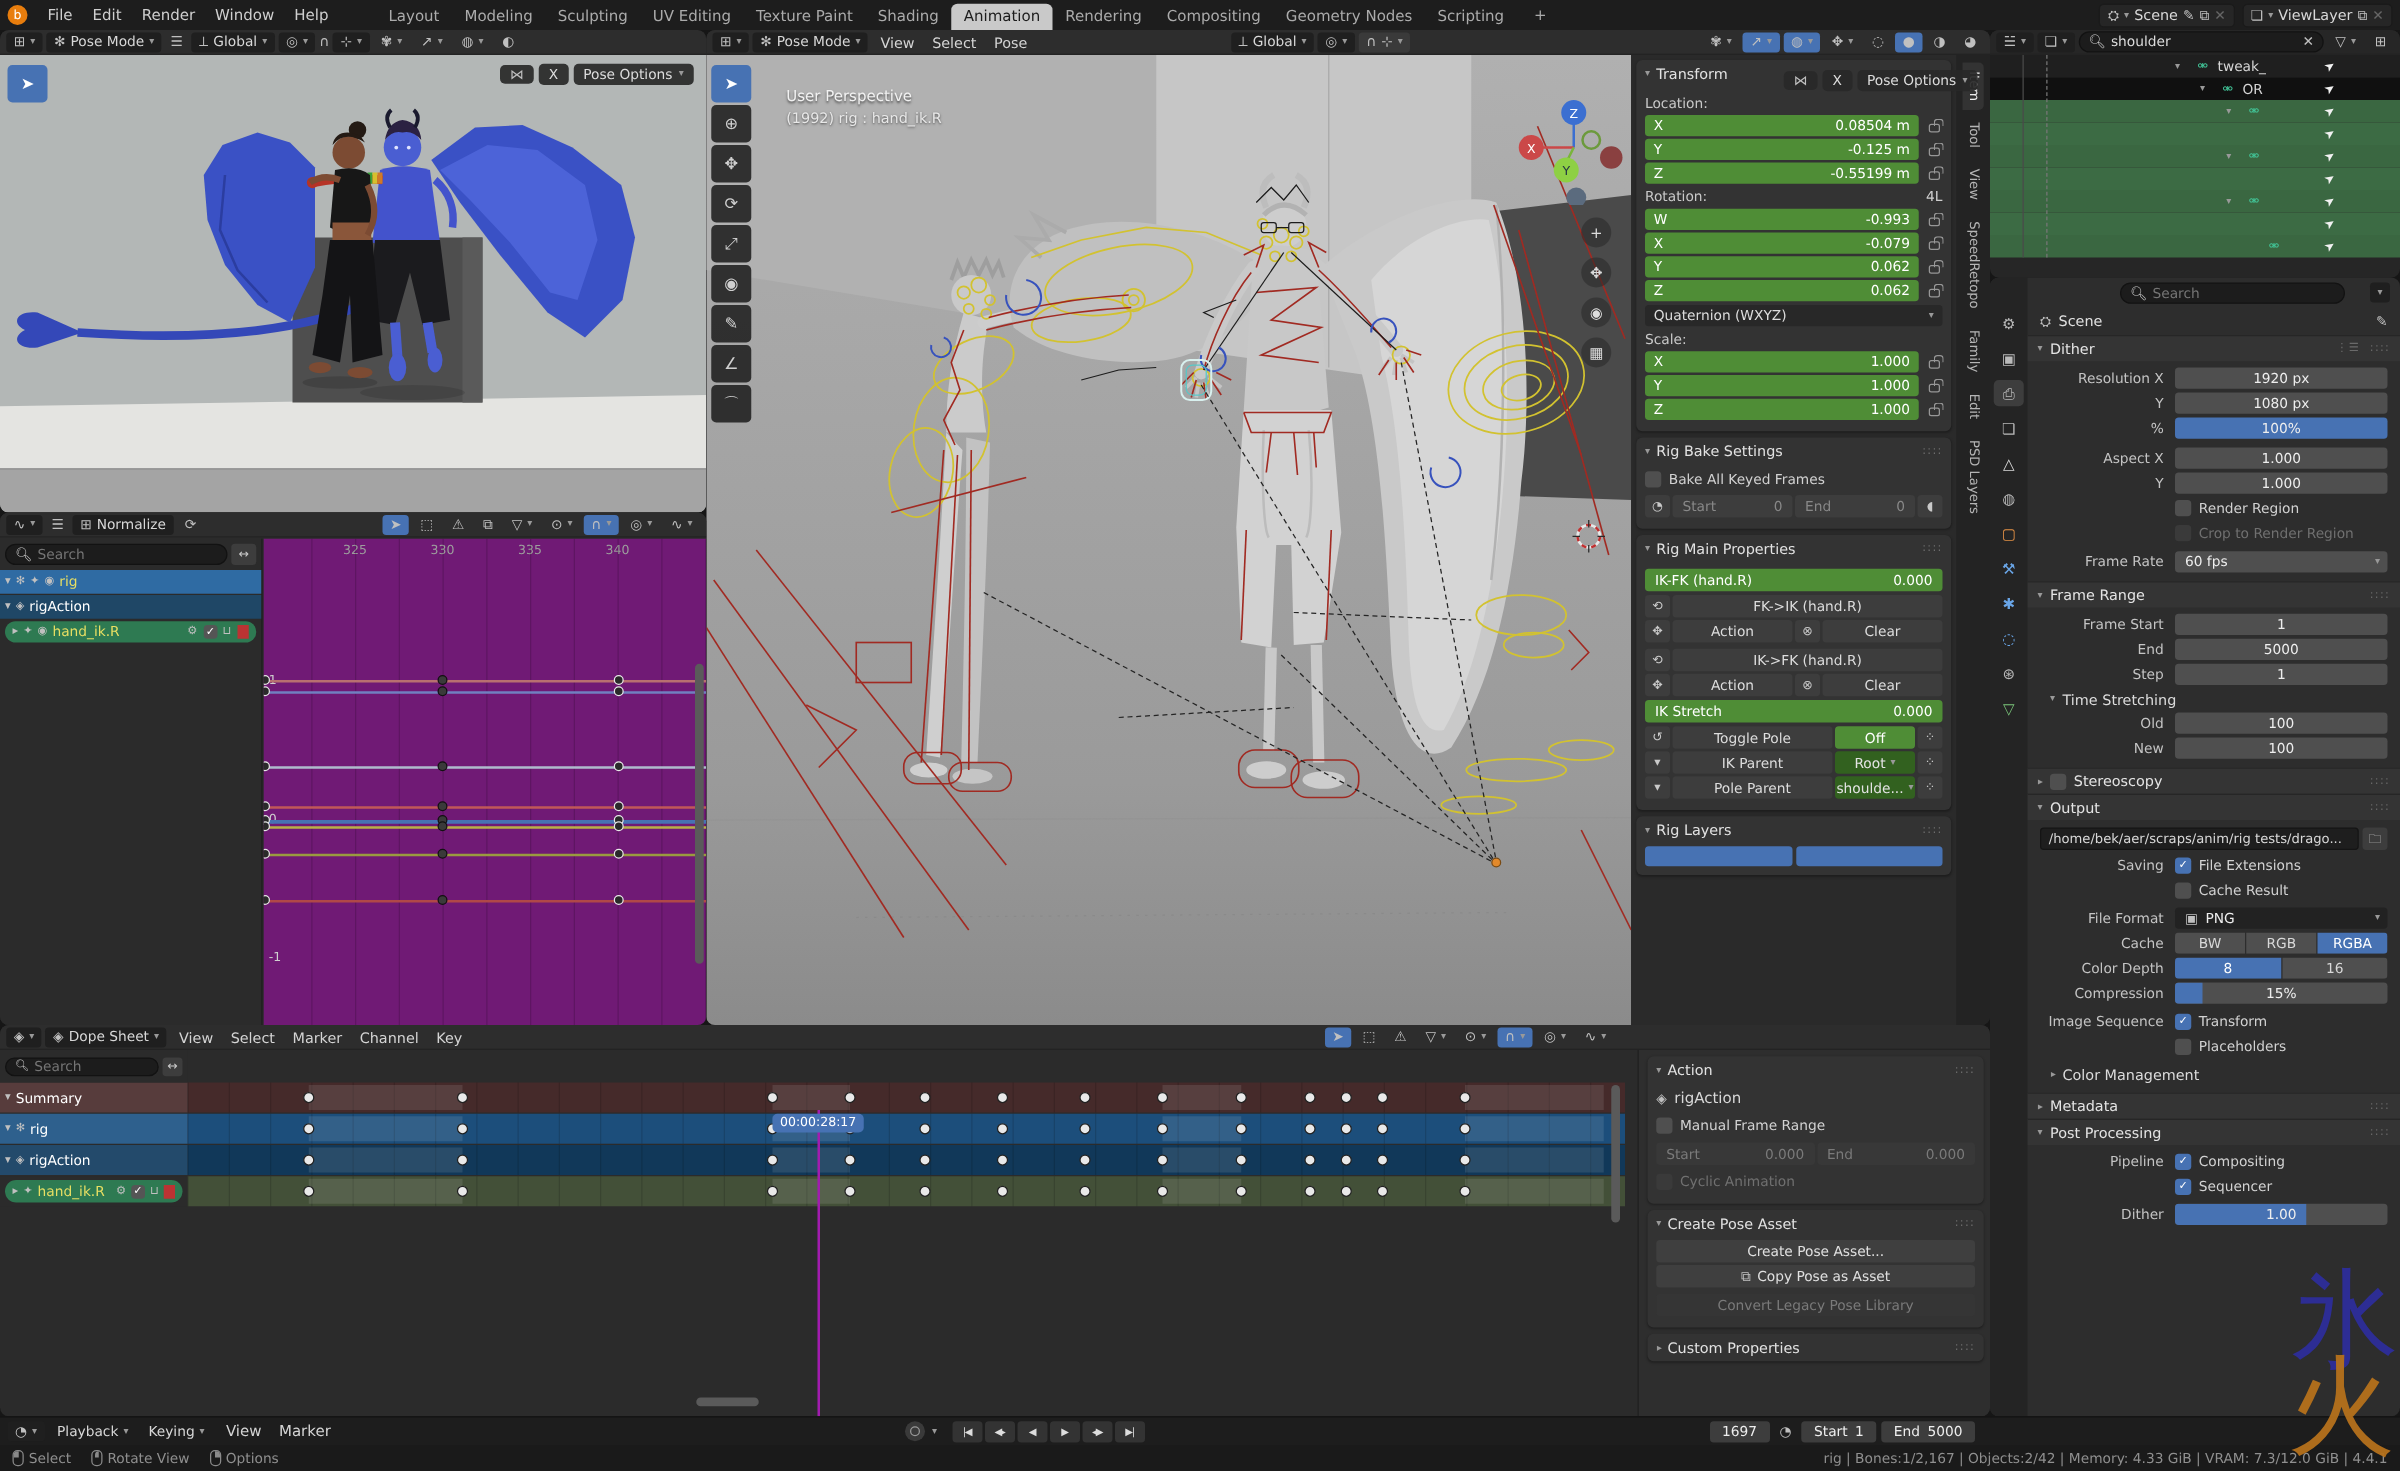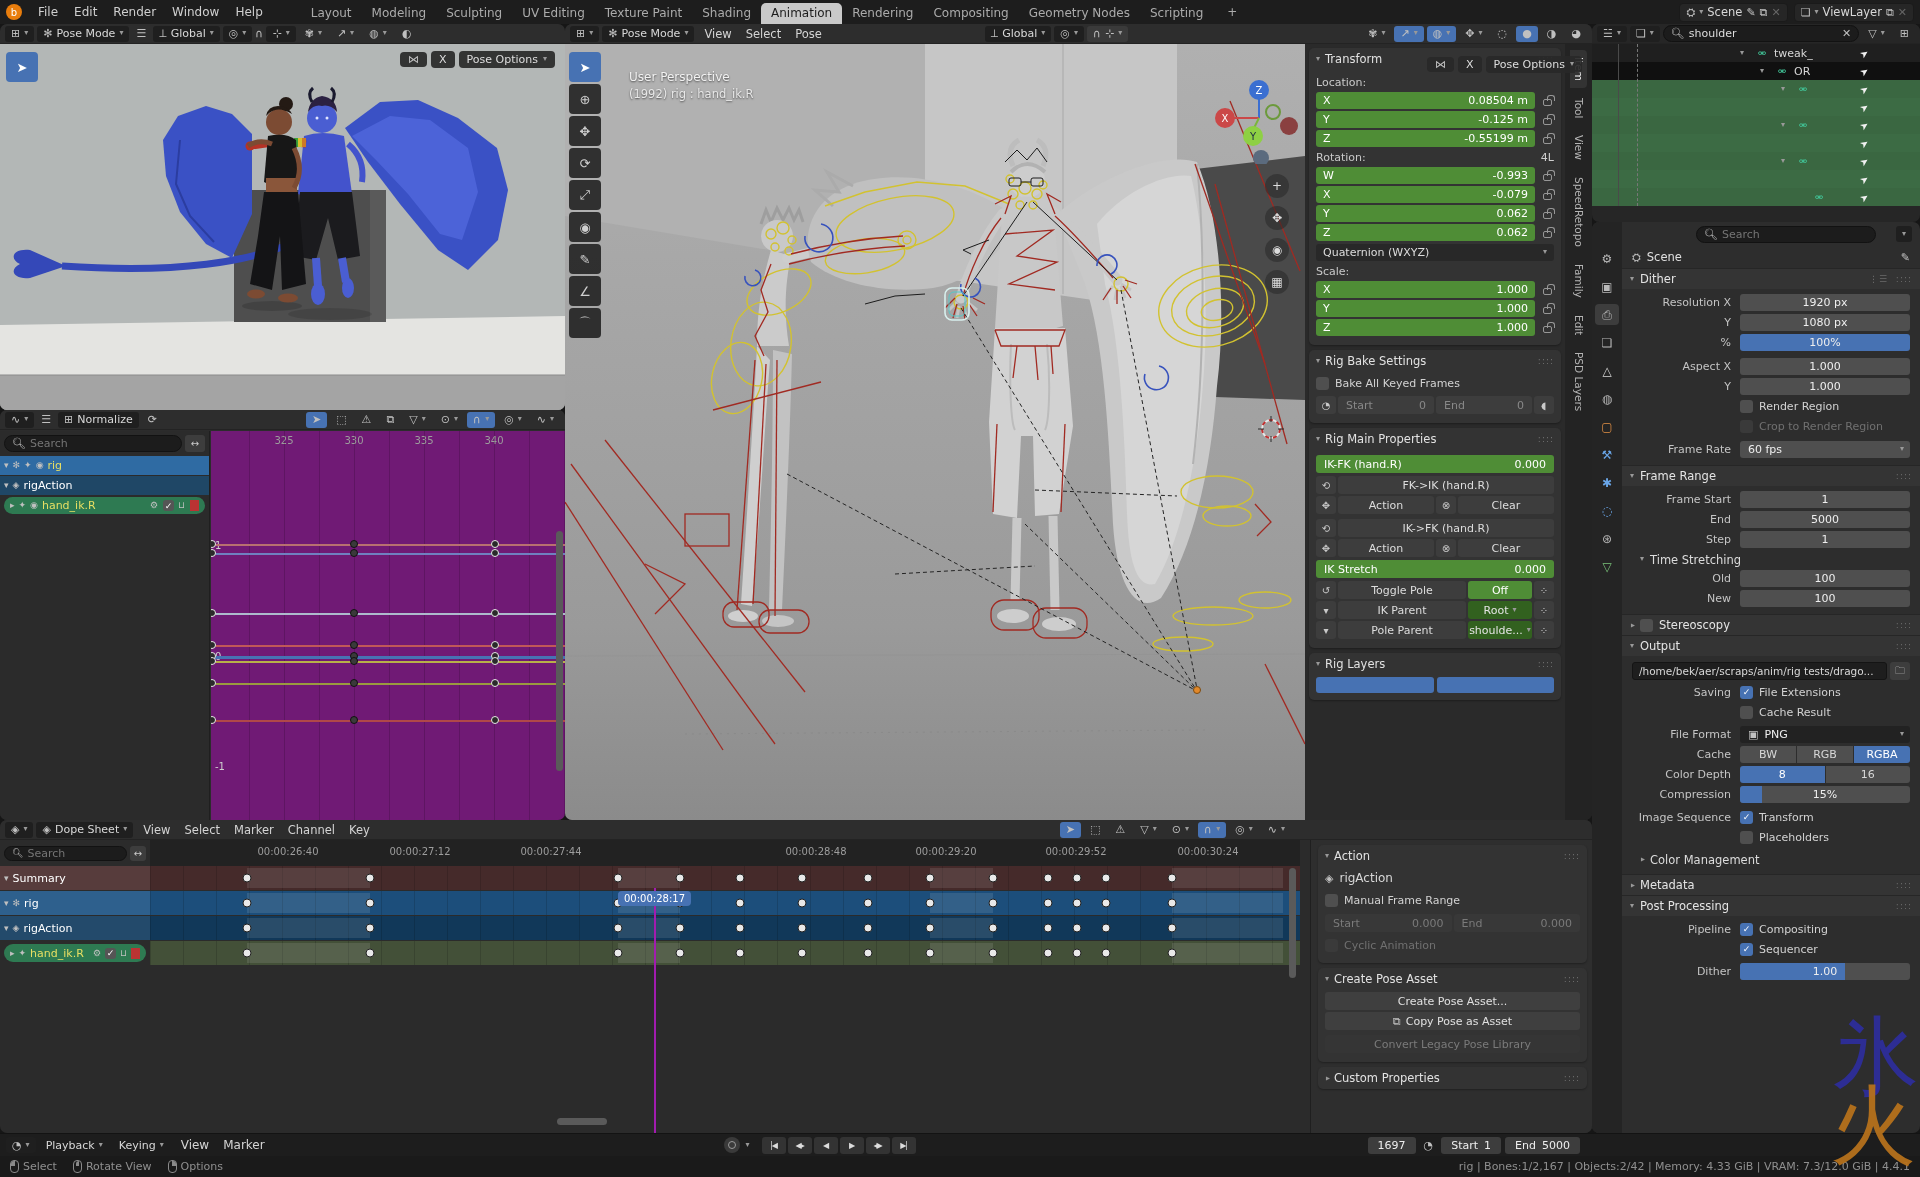--- a/index.html
+++ b/index.html
@@ -1282,29 +1282,20 @@
           </span>
         </span>
     </div>
     <div style="position:absolute;left:0;top:20px;width:150px;height:26px;display:flex;gap:3px;align-items:center;padding:0 4px;background:#2b2b2b;z-index:5">
       <div class="search" style="flex:1;height:15px">
           <span class="ico" style="font-size:9px">🔍︎</span>
           <input placeholder="Search" style="">
         </div>
       <span class="iconbtn" style="height:15px;width:16px">↔</span>
     </div>
-    <div id="dope-ruler" style="position:absolute;left:150px;top:20px;right:292px;height:26px;background:#222;overflow:hidden">
-        <span style="position: absolute; top: 6px; left: 138px; transform: translateX(-50%); font-size: 10px; color: rgb(157, 157, 157);">00:00:26:40</span>
-        <span style="position: absolute; top: 6px; left: 270px; transform: translateX(-50%); font-size: 10px; color: rgb(157, 157, 157);">00:00:27:12</span>
-        <span style="position: absolute; top: 6px; left: 401px; transform: translateX(-50%); font-size: 10px; color: rgb(157, 157, 157);">00:00:27:44</span>
-        <span style="position: absolute; top: 6px; left: 666px; transform: translateX(-50%); font-size: 10px; color: rgb(157, 157, 157);">00:00:28:48</span>
-        <span style="position: absolute; top: 6px; left: 796px; transform: translateX(-50%); font-size: 10px; color: rgb(157, 157, 157);">00:00:29:20</span>
-        <span style="position: absolute; top: 6px; left: 926px; transform: translateX(-50%); font-size: 10px; color: rgb(157, 157, 157);">00:00:29:52</span>
-        <span style="position: absolute; top: 6px; left: 1058px; transform: translateX(-50%); font-size: 10px; color: rgb(157, 157, 157);">00:00:30:24</span>
-      </div>
     <div id="dope-rows">
         <div class="ds-row" style="top: 0px;">
           <div class="ds-label" style="background: rgb(87, 60, 60);">
             <span class="ico" style="font-size: 9px;">▾</span>
             <span style="color: rgb(255, 255, 255);">Summary</span>
           </div>
           <div class="ds-keys" style="background: rgb(69, 42, 42);">
             <div style="position: absolute; left: 0px; top: 0px; bottom: 0px; width: 1px; background: rgba(0, 0, 0, 0.14);"></div>
             <div style="position: absolute; left: 33px; top: 0px; bottom: 0px; width: 1px; background: rgba(0, 0, 0, 0.14);"></div>
             <div style="position: absolute; left: 66px; top: 0px; bottom: 0px; width: 1px; background: rgba(0, 0, 0, 0.14);"></div>

